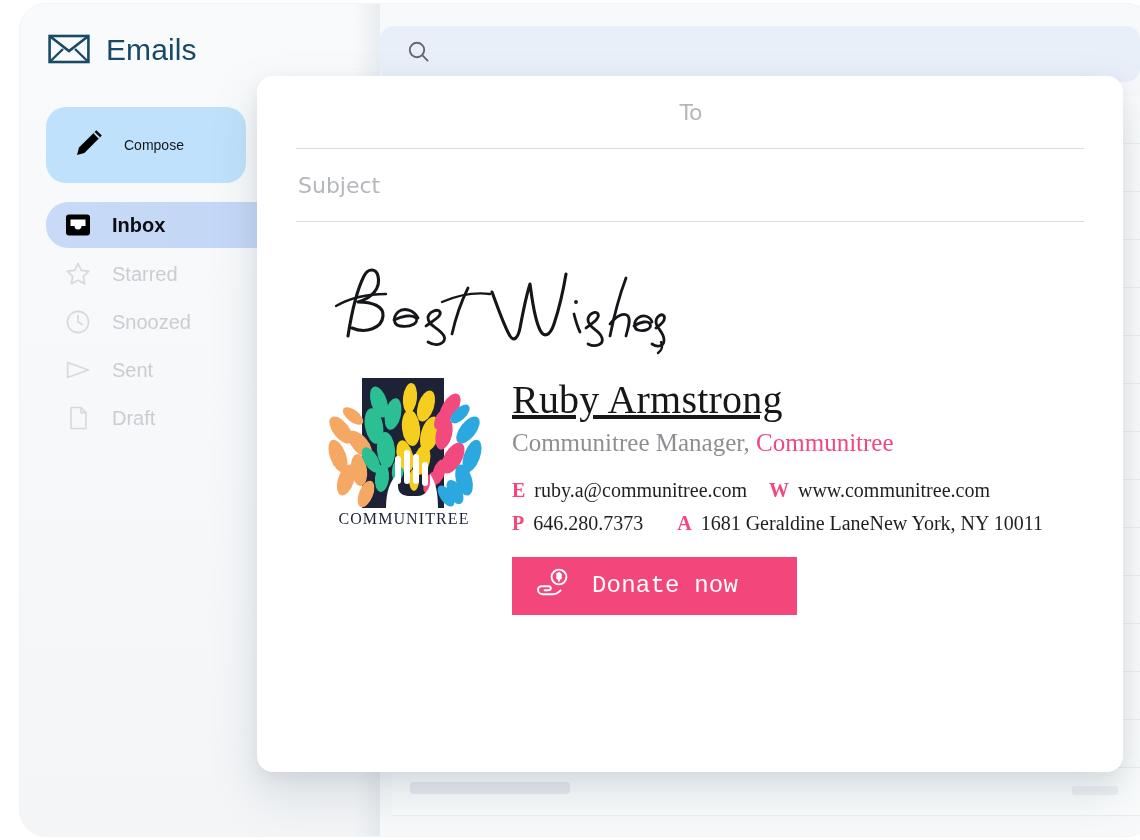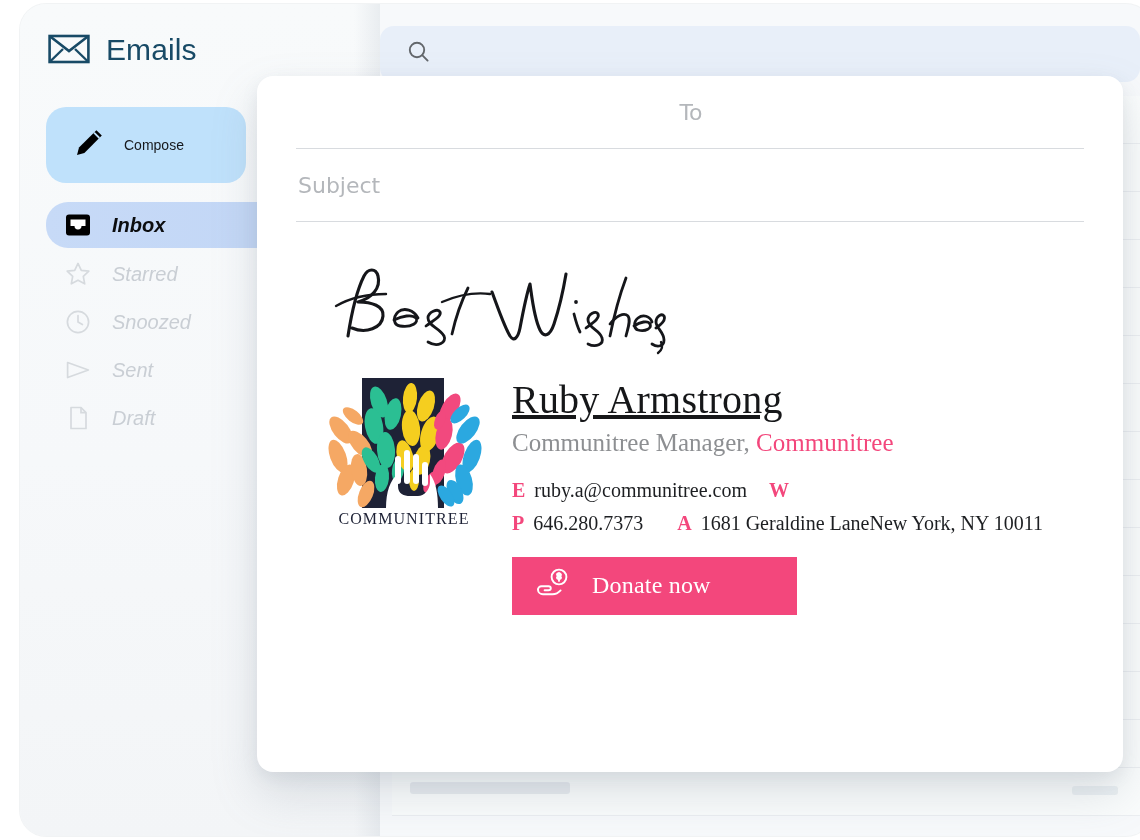--- a/index.html
+++ b/index.html
@@ -86,21 +86,21 @@
     position: relative;
     height: 44px;
     display: flex;
     align-items: center;
     gap: 20px;
     padding-left: 44px;
     margin-bottom: 0;
     cursor: pointer;
   }
   .nav-item + .nav-item { margin-top: 4px; }
-  .nav-label { font-size: 20px; color: #c9ced4; font-style: italic; }
+  .nav-label { font-size: 20px; color: #c9ced4; }
 
   .nav-item.active {
     background: linear-gradient(90deg,#c7daf7 0%, #c3d7f6 60%, #c0d6f6 100%);
     border-top-left-radius: 22px;
     border-bottom-left-radius: 22px;
     margin-left: 26px;
     padding-left: 18px;
     width: 334px;
     height: 46px;
   }
@@ -241,21 +241,21 @@
     border: none;
     display: flex;
     align-items: center;
     gap: 18px;
     padding-left: 22px;
     cursor: pointer;
   }
   .donate-label {
     color: #ffffff;
     font-size: 24px;
-    font-family: Liberation Serif, serif;
+    font-family: Liberation Mono, monospace;
     letter-spacing: .2px;
   }
 </style>
 </head>
 <body>
 
 <div id="app">
   <div class="window">
 
     <div class="searchbar">
@@ -522,20 +522,21 @@
               <span>Communitree Manager,</span>
               <span class="brandname">Communitree</span>
             </div>
 
             <div class="sig-contacts">
               <div class="sig-line">
                 <span class="sig-key">E</span>
                 <span>ruby.a@communitree.com</span>
                 <span class="gapcell"></span>
                 <span class="sig-key">W</span>
+                <span>www.communitree.com</span>
               </div>
               <div class="sig-line">
                 <span class="sig-key">P</span>
                 <span>646.280.7373</span>
                 <span class="gapcell" style="width:34px"></span>
                 <span class="sig-key">A</span>
                 <span>1681 Geraldine LaneNew York, NY 10011</span>
               </div>
             </div>
 

